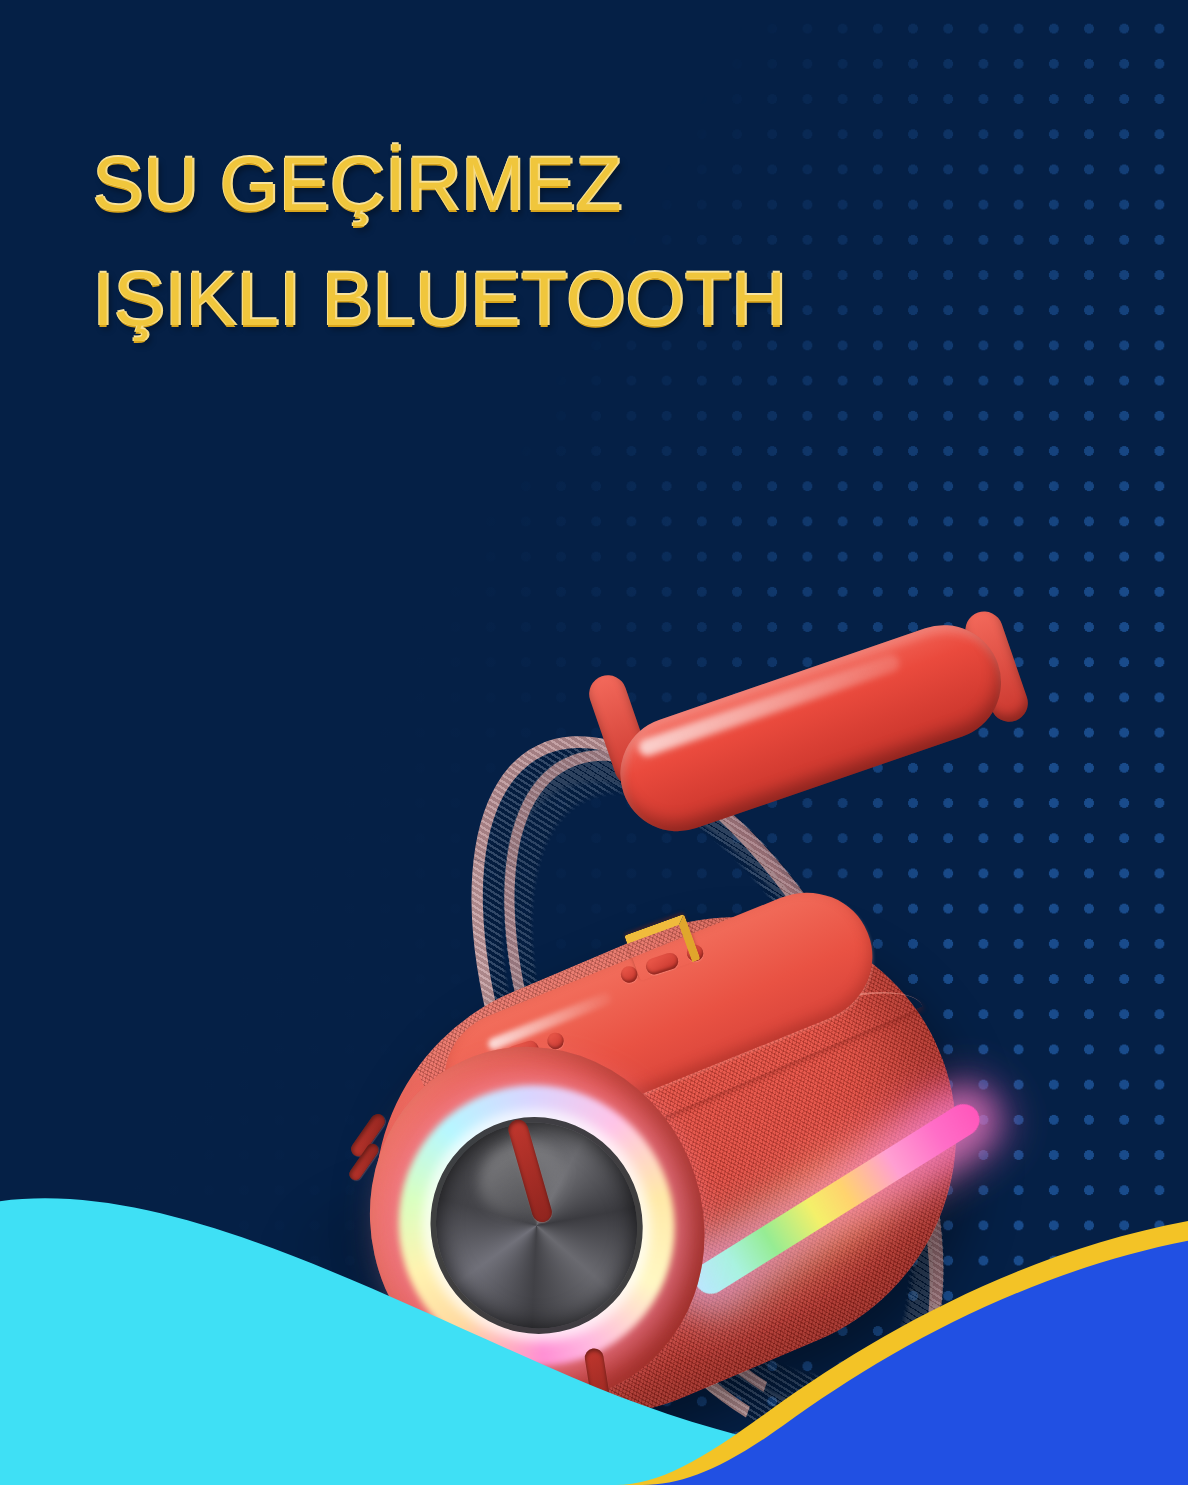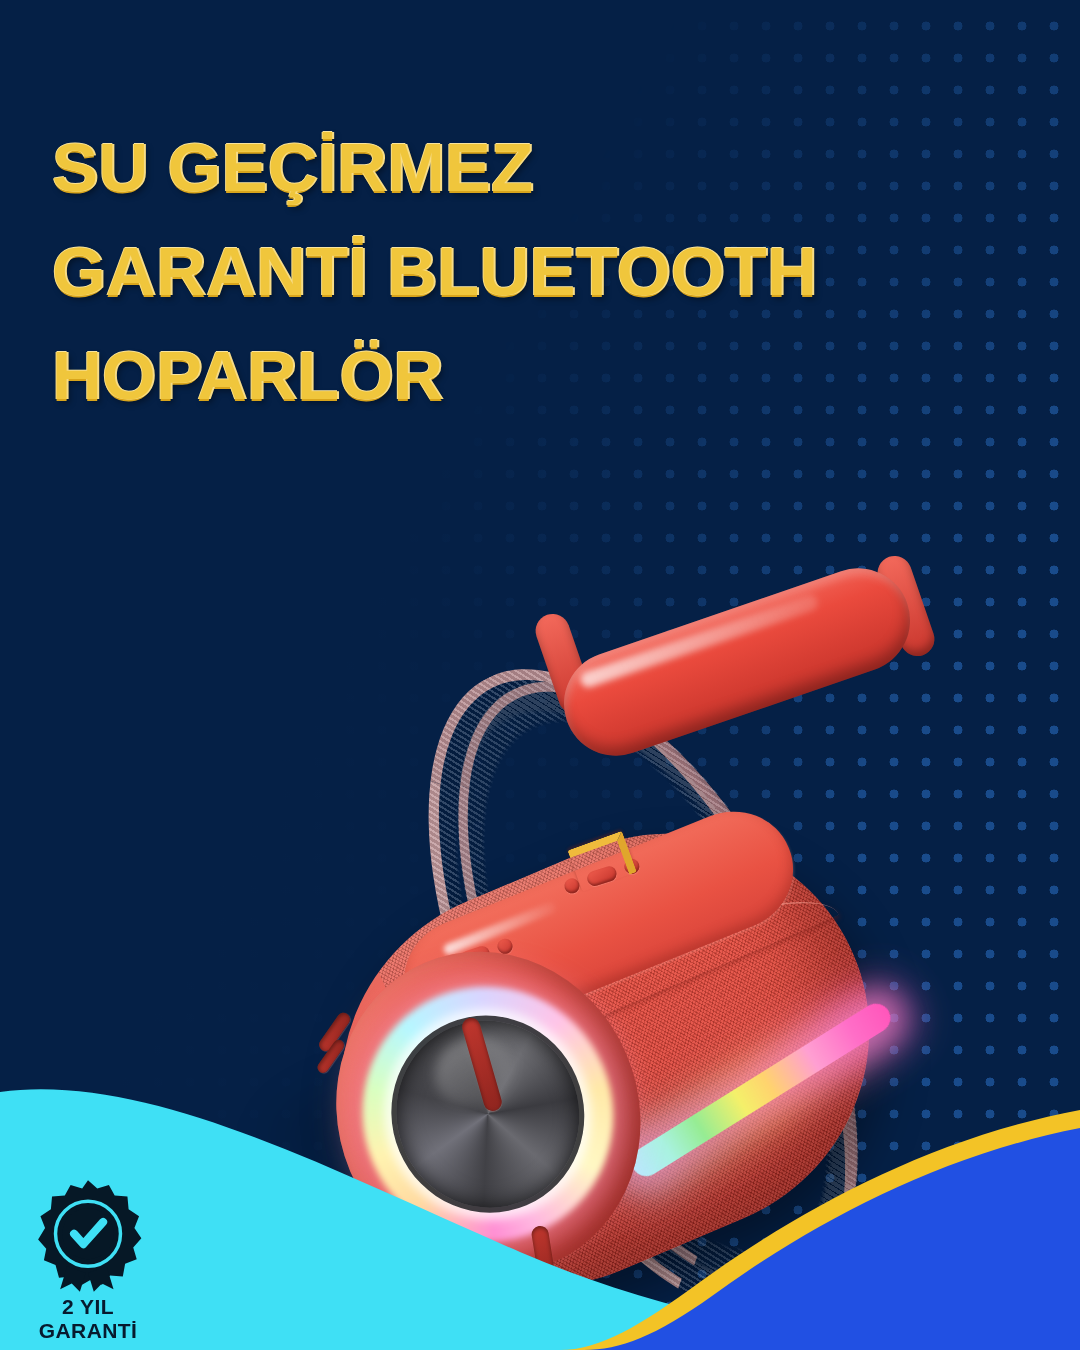--- a/index.html
+++ b/index.html
@@ -36,28 +36,29 @@
   #headline {
     position:absolute;
     left:52px; top:116px;
     width:800px;
     z-index:7;
   }
   #headline .hl {
     display:block;
     font-size:69px;
     line-height:104px;
-    font-weight:bold;
+    font-weight:normal;
     letter-spacing:.2px;
     color:#f0c63c;
     text-shadow:
        2px 0 0 #f7dc86, -1px 0 0 #f7dc86,
        0 -1.5px 0 #f9e49d, 0 2px 0 #d9a51c,
        3px 4px 6px rgba(0,0,0,.40);
     white-space:nowrap;
+    margin-left:32px;
   }
 
   
   #product {
     position:absolute;
     left:185px; top:560px;
     width:700px; height:700px;
     z-index:5;
   }
   #speaker-shadow {
@@ -331,22 +332,21 @@
 </head>
 <body>
 
 <div id="poster">
 
   <div id="dotgrid"></div>
   <div id="dotveil"></div>
 
   <div id="headline">
     <span class="hl">SU GEÇİRMEZ</span>
-    <span class="hl">GARANTİ BLUETOOTH</span>
-    <span class="hl">HOPARLÖR</span>
+    <span class="hl">IŞIKLI BLUETOOTH</span>
   </div>
 
   <div id="product">
 
     <div id="speaker-shadow"></div>
 
     <div class="rope r1">
       <div class="ropetex"></div>
     </div>
     <div class="rope r2">
@@ -396,26 +396,14 @@
       <div class="vent v2"></div>
     </div>
   </div>
 
   <svg id="waves" viewBox="0 0 1080 330" preserveAspectRatio="none">
     <path d="M0,72 C150,52 330,150 520,232 C700,310 880,330 1080,330 L1080,330 L0,330 Z" fill="#3fe0f5"></path>
     <path d="M1080,90 C930,118 800,190 700,262 C640,306 600,330 560,330 L1080,330 Z" fill="#f3c326"></path>
     <path d="M1080,108 C936,136 808,206 712,276 C656,316 620,330 584,330 L1080,330 Z" fill="#2150e3"></path>
   </svg>
 
-  <div id="badge">
-    <svg id="badge-seal" width="116" height="116" viewBox="0 0 100 100">
-      <path d="M50 2 L58 9 L68 6 L73 15 L84 16 L85 27 L94 33 L90 43 L96 52 L89 60 L92 70 L82 74 L80 85 L69 84 L62 92 L52 88 L43 93 L36 85 L25 86 L22 75 L12 71 L14 61 L7 53 L13 43 L9 33 L18 27 L19 16 L30 15 L35 6 L45 9 Z" fill="#061826"></path>
-      <path d="M32 76 L26 96 L36 91 L43 98 L48 82 Z" fill="#061826"></path>
-      <path d="M66 76 L72 96 L62 91 L55 98 L50 82 Z" fill="#061826"></path>
-      <circle cx="50" cy="48" r="28" fill="none" stroke="#3fe0f5" stroke-width="3"></circle>
-      <circle cx="50" cy="48" r="22" fill="#061826"></circle>
-      <path d="M38 48 L46 57 L63 38" fill="none" stroke="#3fe0f5" stroke-width="7" stroke-linecap="round" stroke-linejoin="round"></path>
-    </svg>
-    <span id="badge-l1">2 YIL</span>
-    <span id="badge-l2">GARANTİ</span>
-  </div>
 
 </div>
 
 </body></html>

